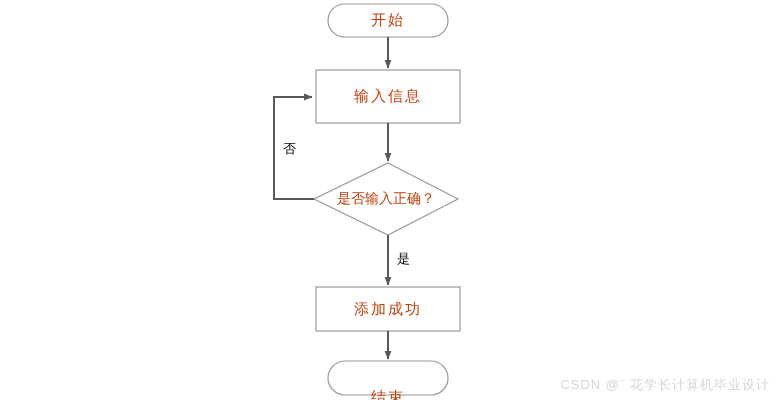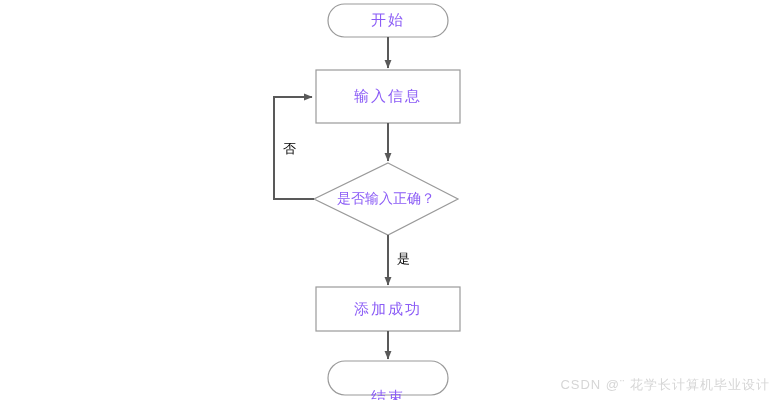--- a/index.html
+++ b/index.html
@@ -22,21 +22,21 @@
     left: 0;
     top: 0;
     width: 780px;
     height: 400px;
   }
   .node-label {
     position: absolute;
     display: flex;
     align-items: center;
     justify-content: center;
-    color: #8b5cf6;
+    color: #c2410c;
     font-size: 15px;
     letter-spacing: 2px;
     white-space: nowrap;
     pointer-events: none;
   }
   .edge-label {
     position: absolute;
     color: #000000;
     font-size: 13px;
     white-space: nowrap;

